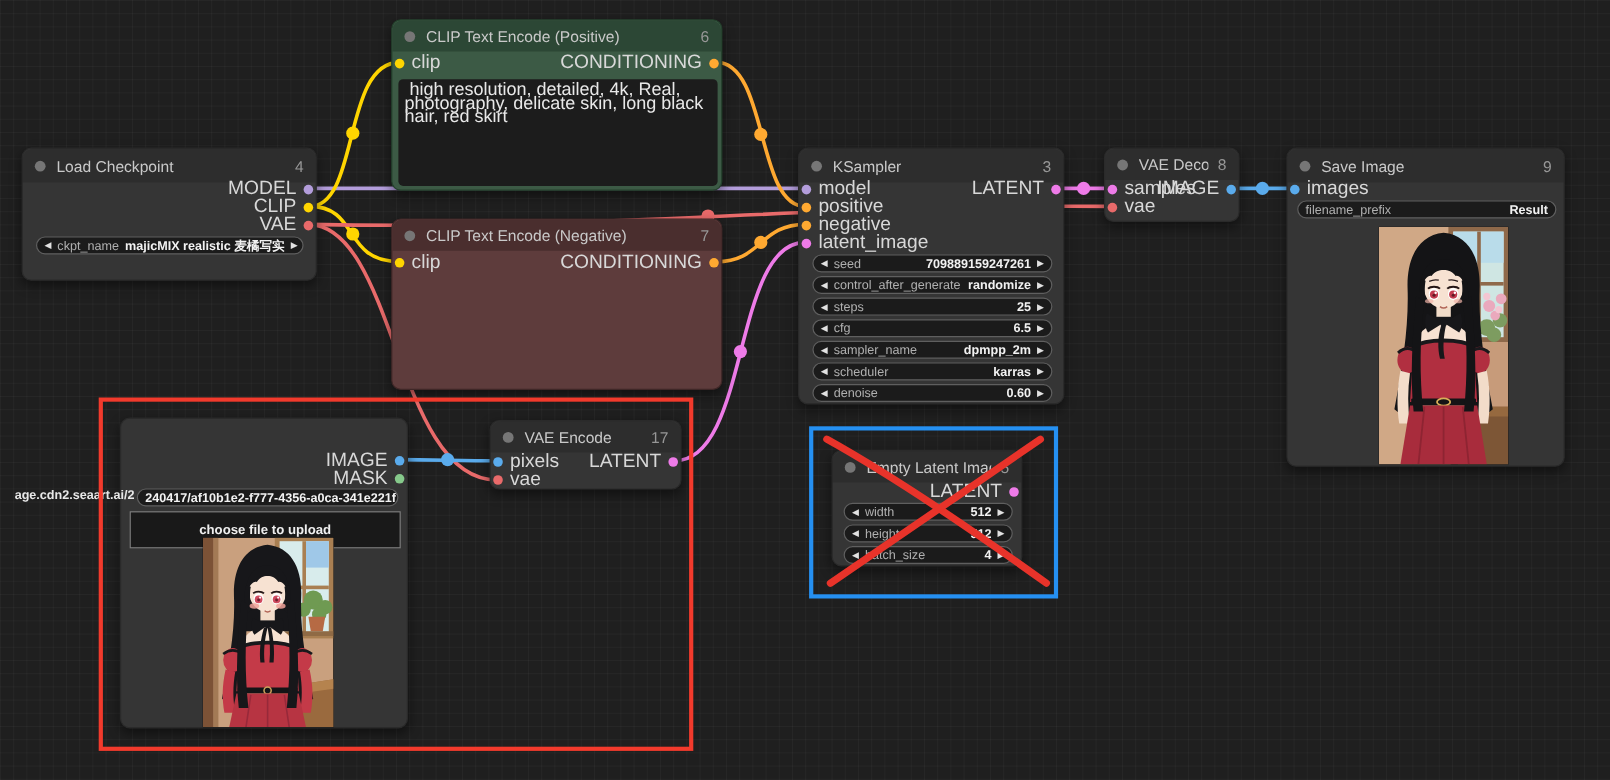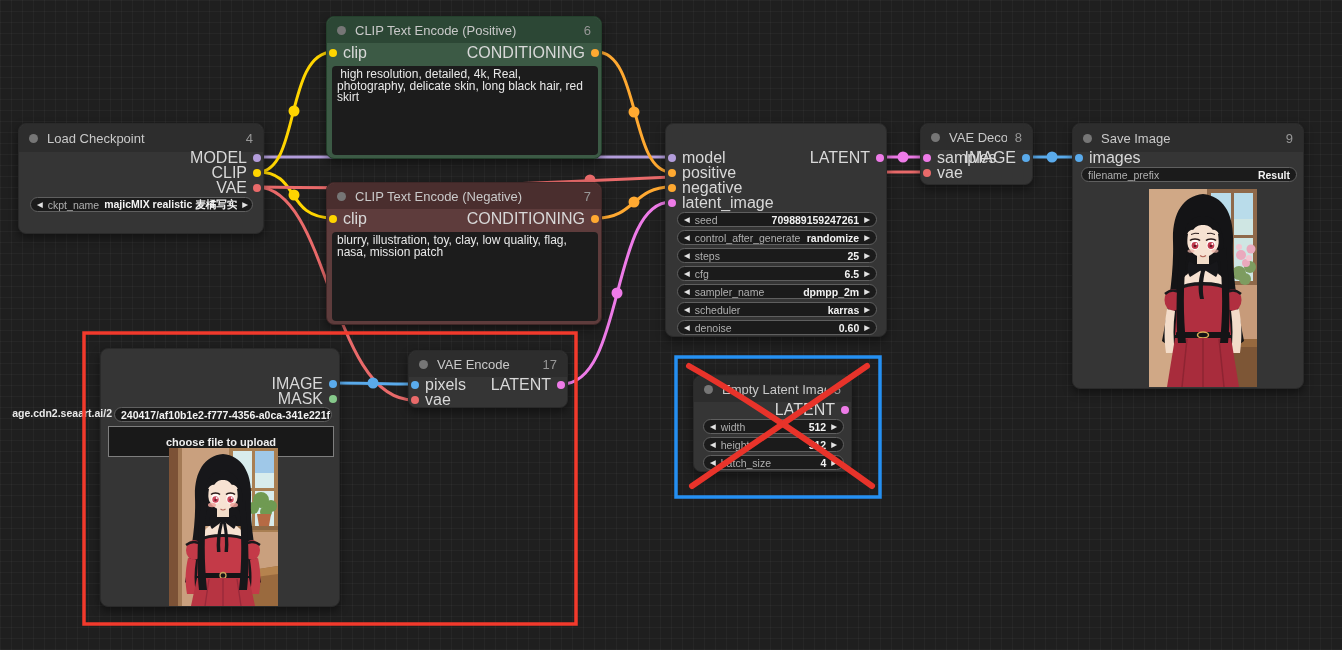--- a/index.html
+++ b/index.html
@@ -23,21 +23,21 @@
   .node.maroon{background:#5e3c3c;border-color:#3f2727}
   .node.maroon .titlebar{background:#4a2e2e}
   .slot{position:absolute;display:flex;align-items:center;gap:6px;height:14px;font-size:16px;color:#d8d8d8;white-space:nowrap}
   .slot.in{left:2px}
   .slot.out{right:2px;flex-direction:row-reverse}
   .dot{width:8px;height:8px;border-radius:50%;flex:none}
   .pill{position:absolute;height:15px;background:#1b1b1b;border:1px solid #5f5f5f;border-radius:9px;
     display:flex;align-items:center;gap:5px;padding:0 6px;box-sizing:border-box;font-size:10.5px;color:#b0b0b0;overflow:hidden;white-space:nowrap}
   .pill .wv{margin-left:auto;color:#f2f2f2;font-weight:bold}
   .arr{font-size:7.5px;color:#e2e2e2;line-height:1;flex:none}
-  .textarea{position:absolute;background:#1c1c1c;border-radius:4px;color:#e8e8e8;font-size:12px;
+  .textarea{position:absolute;background:#1c1c1c;border-radius:4px;color:#e8e8e8;font-size:15px;
     line-height:11.5px;padding:3px 5px;box-sizing:border-box;overflow:hidden;white-space:pre-wrap}
   .upload-btn{position:absolute;background:#191919;border:1px solid #7e7e7e;color:#efefef;font-size:11px;
     font-weight:bold;display:flex;align-items:center;justify-content:center;box-sizing:border-box}
   .imgbox{position:absolute;overflow:hidden;background:#000}
   .imgbox svg{display:block;width:100%;height:100%}
   .overflow-text{position:absolute;z-index:2;font-size:10.5px;font-weight:bold;color:#e8e8e8;text-align:right;overflow:hidden;white-space:nowrap}
   #annotations{z-index:3}
 </style>
 </head>
 <body>
@@ -121,24 +121,28 @@
       <span class="torder">7</span>
     </div>
     <div class="slot in" style="top:29px">
       <span class="dot" style="background: rgb(255, 213, 0);"></span>
       <span>clip</span>
     </div>
     <div class="slot out" style="top:29px">
       <span class="dot" style="background: rgb(255, 169, 49);"></span>
       <span>CONDITIONING</span>
     </div>
-    <div class="textarea" style="left:5px;top:49px;width:266px;height:89px">blurry, illustration, toy, clay, low quality, flag, nasa, mission patch</div>
   </div>
 
   <div class="node" style="left:665px;top:123px;width:222px;height:214px">
+    <div class="titlebar">
+      <span class="tdot"></span>
+      <span class="ttext">KSampler</span>
+      <span class="torder">3</span>
+    </div>
     <div class="slot in" style="top:27px">
       <span class="dot" style="background: rgb(179, 157, 219);"></span>
       <span>model</span>
     </div>
     <div class="slot in" style="top:42px">
       <span class="dot" style="background: rgb(255, 169, 49);"></span>
       <span>positive</span>
     </div>
     <div class="slot in" style="top:57px">
       <span class="dot" style="background: rgb(255, 169, 49);"></span>

